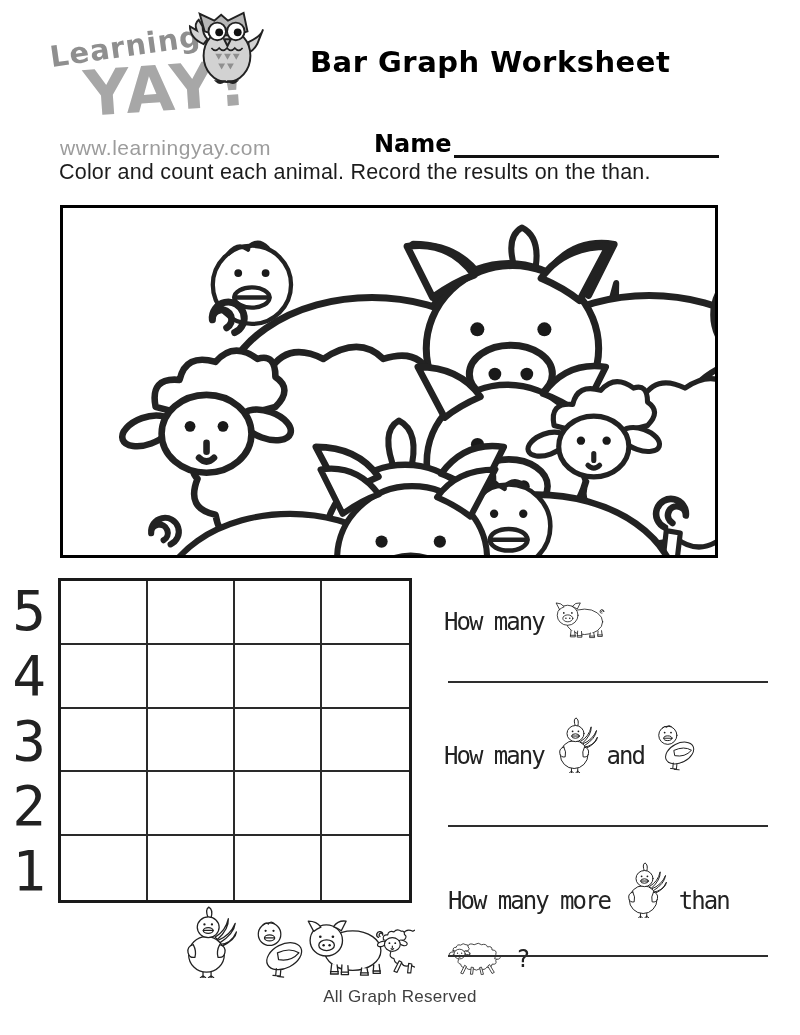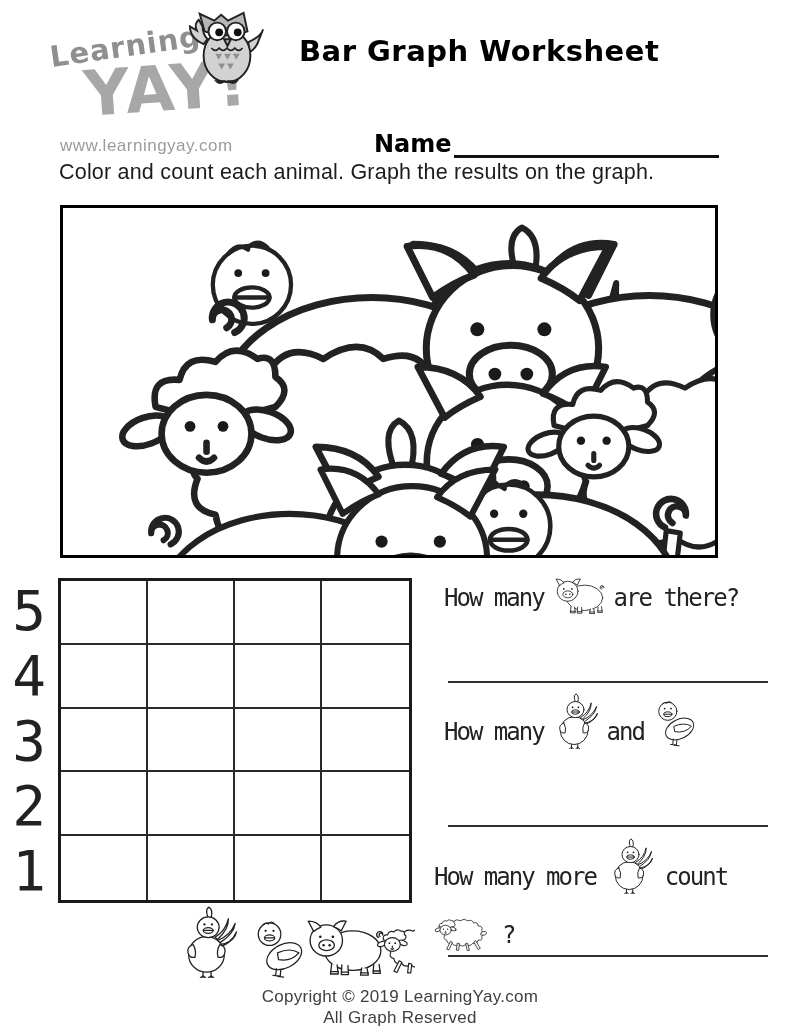--- a/index.html
+++ b/index.html
@@ -7,29 +7,29 @@
         font-family:"Liberation Sans",sans-serif;color:#111;}
   .defs{position:absolute;width:0;height:0;overflow:hidden;}
 
   
   .logo-learning{position:absolute;left:50px;top:40px;font-family:"DejaVu Sans",sans-serif;
     font-weight:700;font-size:29px;color:#8f8f8f;transform:rotate(-8deg);transform-origin:left center;
     letter-spacing:1px;}
   .logo-yay{position:absolute;left:84px;top:58px;font-family:"DejaVu Sans",sans-serif;
     font-weight:800;font-size:63px;color:#a7a7a7;transform:rotate(-4deg);transform-origin:left center;
     letter-spacing:2px;}
-  .logo-url{position:absolute;left:60px;top:136px;font-size:17px;color:#9c9c9c;letter-spacing:.5px;}
+  .logo-url{position:absolute;left:60px;top:136px;font-size:21px;color:#9c9c9c;letter-spacing:.5px;}
   .owl{position:absolute;left:188px;top:4px;width:78px;height:84px;}
   .owl-body{fill:#d2d2d2;stroke:#222;stroke-width:2;}
   .owl-accent{fill:#b7b7b7;stroke:#222;stroke-width:2;}
   .owl-belly{fill:#8f8f8f;stroke:none;}
   .owl-line{fill:none;stroke:#222;stroke-width:1.6;}
 
   
-  .title{position:absolute;left:299px;top:34px;margin:0;font-family:"DejaVu Sans",sans-serif;
+  .title{position:absolute;left:299px;top:34px;margin:11px;font-family:"DejaVu Sans",sans-serif;
     font-weight:600;font-size:29px;letter-spacing:.5px;color:#000;}
   .name-row{position:absolute;left:374px;top:127px;display:flex;align-items:flex-end;}
   .name-label{font-family:"DejaVu Sans",sans-serif;font-weight:600;font-size:24px;color:#000;}
   .name-line{display:inline-block;width:265px;height:28px;border-bottom:3px solid #111;margin-left:2px;}
   .instruction{position:absolute;left:59px;top:160px;margin:0;font-size:21.5px;font-weight:400;
     letter-spacing:.2px;color:#1c1c1c;}
 
   
   .animal-box{position:absolute;left:60px;top:205px;width:658px;height:353px;border:3px solid #000;
     box-sizing:border-box;background:#fff;}
@@ -46,21 +46,21 @@
     box-sizing:border-box;display:grid;grid-template-columns:repeat(4,1fr);grid-template-rows:repeat(5,1fr);
     background:#fff;}
   .cell{border-right:2px solid #2a2a2a;border-bottom:2px solid #2a2a2a;}
   .cell:nth-child(4n){border-right:none;}
   .cell:nth-last-child(-n+4){border-bottom:none;}
   .col-labels{position:absolute;left:45px;top:903px;width:370px;height:100px;}
 
   
   .q{position:absolute;width:345px;display:flex;flex-wrap:wrap;align-items:flex-end;
      column-gap:9px;row-gap:0px;font-family:"DejaVu Sans Mono",monospace;font-weight:300;
-     font-size:24px;letter-spacing:-2px;color:#222;line-height:30px;}
+     font-size:24px;letter-spacing:-2px;color:#222;line-height:30px;margin-top:24px;}
   .q .brk{flex-basis:100%;height:0;}
   .qicon{margin-bottom:-2px;}
   .qi-pig{width:52px;height:39px;}
   .qi-chicken{width:45px;height:56px;}
   .qi-duck{width:46px;height:50px;}
   .qi-sheep{width:56px;height:36px;}
   .answer-line{position:absolute;width:320px;height:0;border-bottom:2.5px solid #2e2e2e;}
 
   
   .footer{position:absolute;left:0;top:986px;width:800px;text-align:center;font-size:17px;
@@ -155,21 +155,21 @@
     <path class="owl-belly" d="M28,50 l7,0 l-3.5,6 Z M37,50 l7,0 l-3.5,6 Z M46,50 l7,0 l-3.5,6 Z"></path>
     <path class="owl-belly" d="M31,60 l7,0 l-3.5,6 Z M40,60 l7,0 l-3.5,6 Z"></path>
     <path class="owl-accent" d="M29,78 q4,4 8,0 Z M42,78 q4,4 8,0 Z"></path>
   </svg>
 
   <h1 class="title">Bar Graph Worksheet</h1>
   <div class="name-row">
     <span class="name-label">Name</span>
     <span class="name-line"></span>
   </div>
-  <p class="instruction">Color and count each animal. Graph the results on the graph.</p>
+  <p class="instruction">Color and count each animal. Record the results on the than.</p>
 
   <div class="animal-box">
     <svg id="animal-svg" viewBox="0 0 652 347">
         <g transform="translate(22,24) scale(0.62)">
           <use href="#sym-duck"></use>
         </g>
         <g transform="translate(130,14) scale(1)">
           <use href="#sym-chicken"></use>
         </g>
         <g transform="translate(240,14) scale(0.92)">
@@ -253,46 +253,44 @@
       <g transform="translate(278,22) scale(0.5)">
         <use href="#sym-sheep"></use>
       </g>
     </svg>
 
   <div class="q" id="q1" style="left:444px;top:576px;">
       <span>How many</span>
       <svg class="qicon qi-pig" viewBox="0 0 135 100">
         <use href="#sym-pig"></use>
       </svg>
-      <span>are there?</span>
     </div>
   <div class="answer-line" style="left:448px;top:681px;"></div>
   <div class="q" id="q2" style="left:444px;top:693px;">
       <span>How many</span>
       <svg class="qicon qi-chicken" viewBox="0 0 100 125">
         <use href="#sym-chicken"></use>
       </svg>
       <span>and</span>
       <svg class="qicon qi-duck" viewBox="0 0 100 110">
         <use href="#sym-duck"></use>
       </svg>
       <span class="brk"></span>
     </div>
   <div class="answer-line" style="left:448px;top:825px;"></div>
-  <div class="q" id="q3" style="left:434px;top:838px;gap:12px;">
+  <div class="q" id="q3" style="left:448px;top:838px;gap:12px;">
       <span>How many more</span>
       <svg class="qicon qi-chicken" viewBox="0 0 100 125">
         <use href="#sym-chicken"></use>
       </svg>
-      <span>count</span>
+      <span>than</span>
       <span class="brk"></span>
       <svg class="qicon qi-sheep" viewBox="0 0 150 95">
         <use href="#sym-sheep"></use>
       </svg>
       <span>?</span>
     </div>
   <div class="answer-line" style="left:448px;top:955px;"></div>
 
   <div class="footer">
-    <div>Copyright © 2019 LearningYay.com</div>
     <div>All Graph Reserved</div>
   </div>
 </div>
 
 </body></html>

